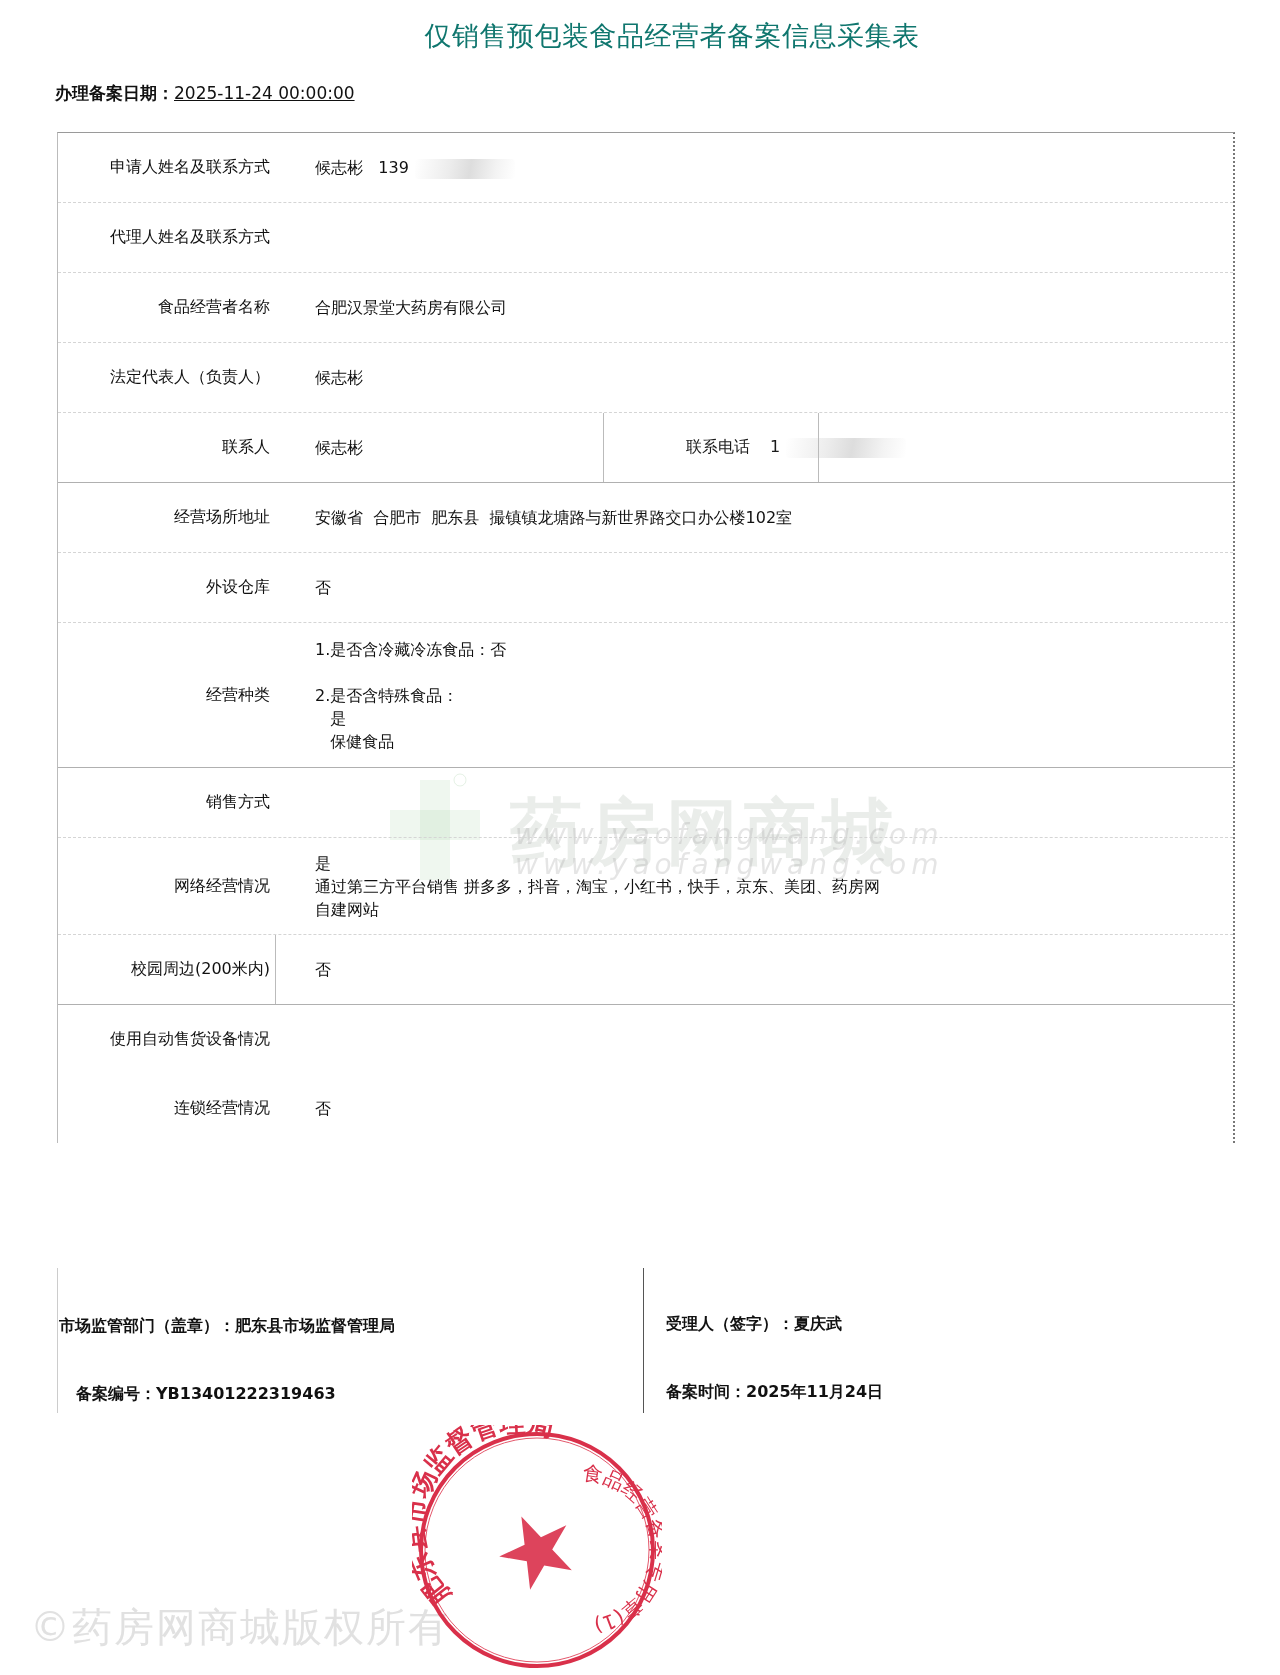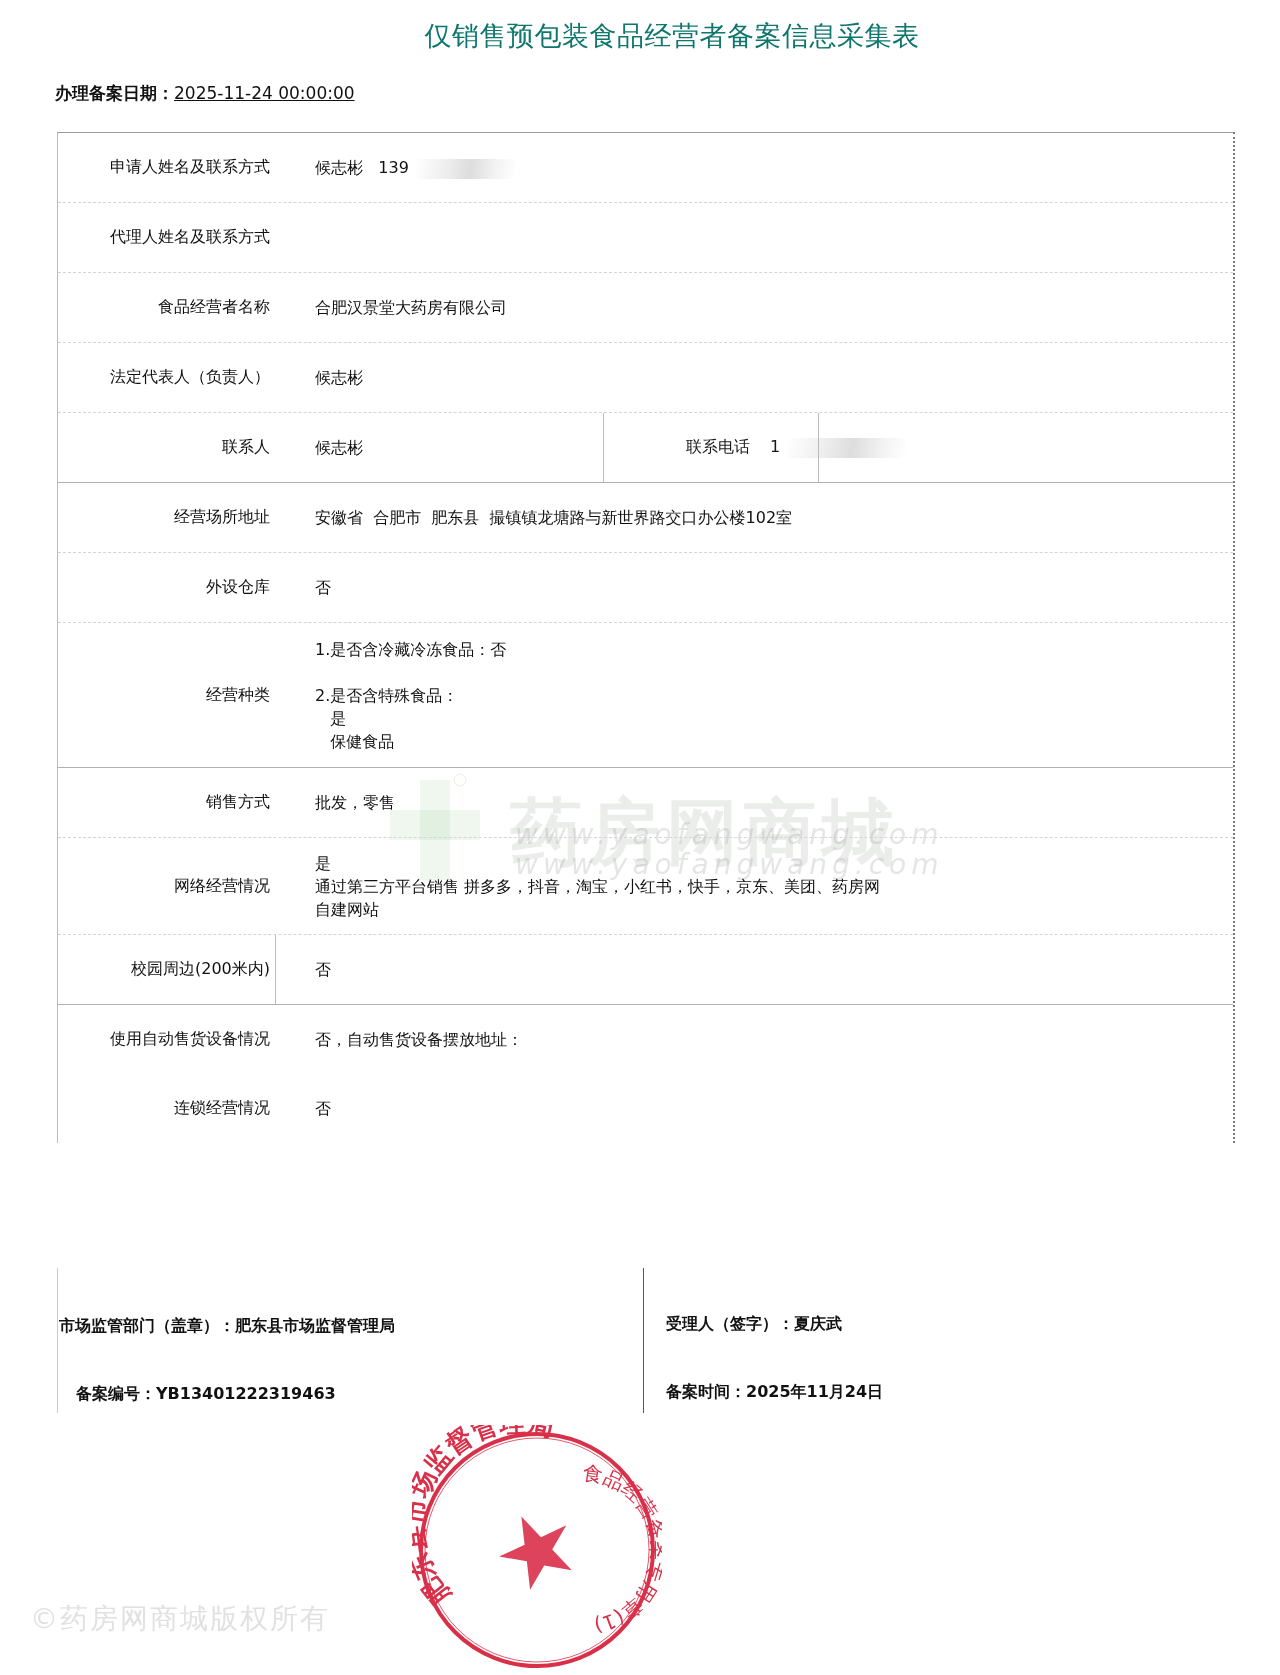--- a/index.html
+++ b/index.html
@@ -53,21 +53,21 @@
       color: rgba(180,190,180,0.28); letter-spacing: 6px; 
     }
     .watermark-url {
       position: absolute; left: 515px; font-size: 28px; color: rgba(170,170,170,0.3);
       letter-spacing: 5px; font-style: italic;
     }
     .watermark-cross {
       position: absolute; left: 390px; top: 770px; width: 90px; height: 120px;
     }
     .copyright {
-      position: absolute; left: 30px; top: 1600px; font-size: 28px;
+      position: absolute; left: 30px; top: 1600px; font-size: 40px;
       color: rgba(200,200,200,0.55); letter-spacing: 2px;
     }
     .stamp {
       position: absolute; left: 412px; top: 1425px; width: 250px; height: 250px;
     }
   </style>
 </head>
 <body>
 
 <div class="title">仅销售预包装食品经营者备案信息采集表</div>
@@ -121,38 +121,36 @@
   <div class="row faint" style="height:69px">
     <div class="lab">外设仓库</div>
     <div class="val">否</div>
   </div>
   <div class="row" style="height:144px">
     <div class="lab">经营种类</div>
     <div class="val" style="white-space:pre;line-height:23px"><div>1.是否含冷藏冷冻食品：否</div><div style="height:23px"></div><div>2.是否含特殊食品：</div><div>   是</div><div>   保健食品</div></div>
   </div>
   <div class="row faint" style="height:69px">
     <div class="lab">销售方式</div>
-    <div class="val">批发，零售</div>
   </div>
   <div class="row faint" style="height:96px">
     <div class="lab">网络经营情况</div>
     <div class="val" style="line-height:23px">
         <div>是</div>
         <div>通过第三方平台销售 拼多多，抖音，淘宝，小红书，快手，京东、美团、药房网</div>
         <div>自建网站</div>
       </div>
   </div>
   <div class="row" style="height:69px">
     <div class="lab">校园周边(200米内)</div>
     <div class="vline" style="left:217px"></div>
     <div class="val">否</div>
   </div>
   <div class="row faint" style="height:69px;border-bottom:none">
     <div class="lab">使用自动售货设备情况</div>
-    <div class="val">否，自动售货设备摆放地址：</div>
   </div>
   <div class="row faint" style="height:69px;border-bottom:none">
     <div class="lab">连锁经营情况</div>
     <div class="val">否</div>
   </div>
 </div>
 
 <div class="footer-area">
   <div class="divider"></div>
   <div class="fitem" style="left:1px;top:48px">市场监管部门（盖章）：肥东县市场监督管理局</div>

